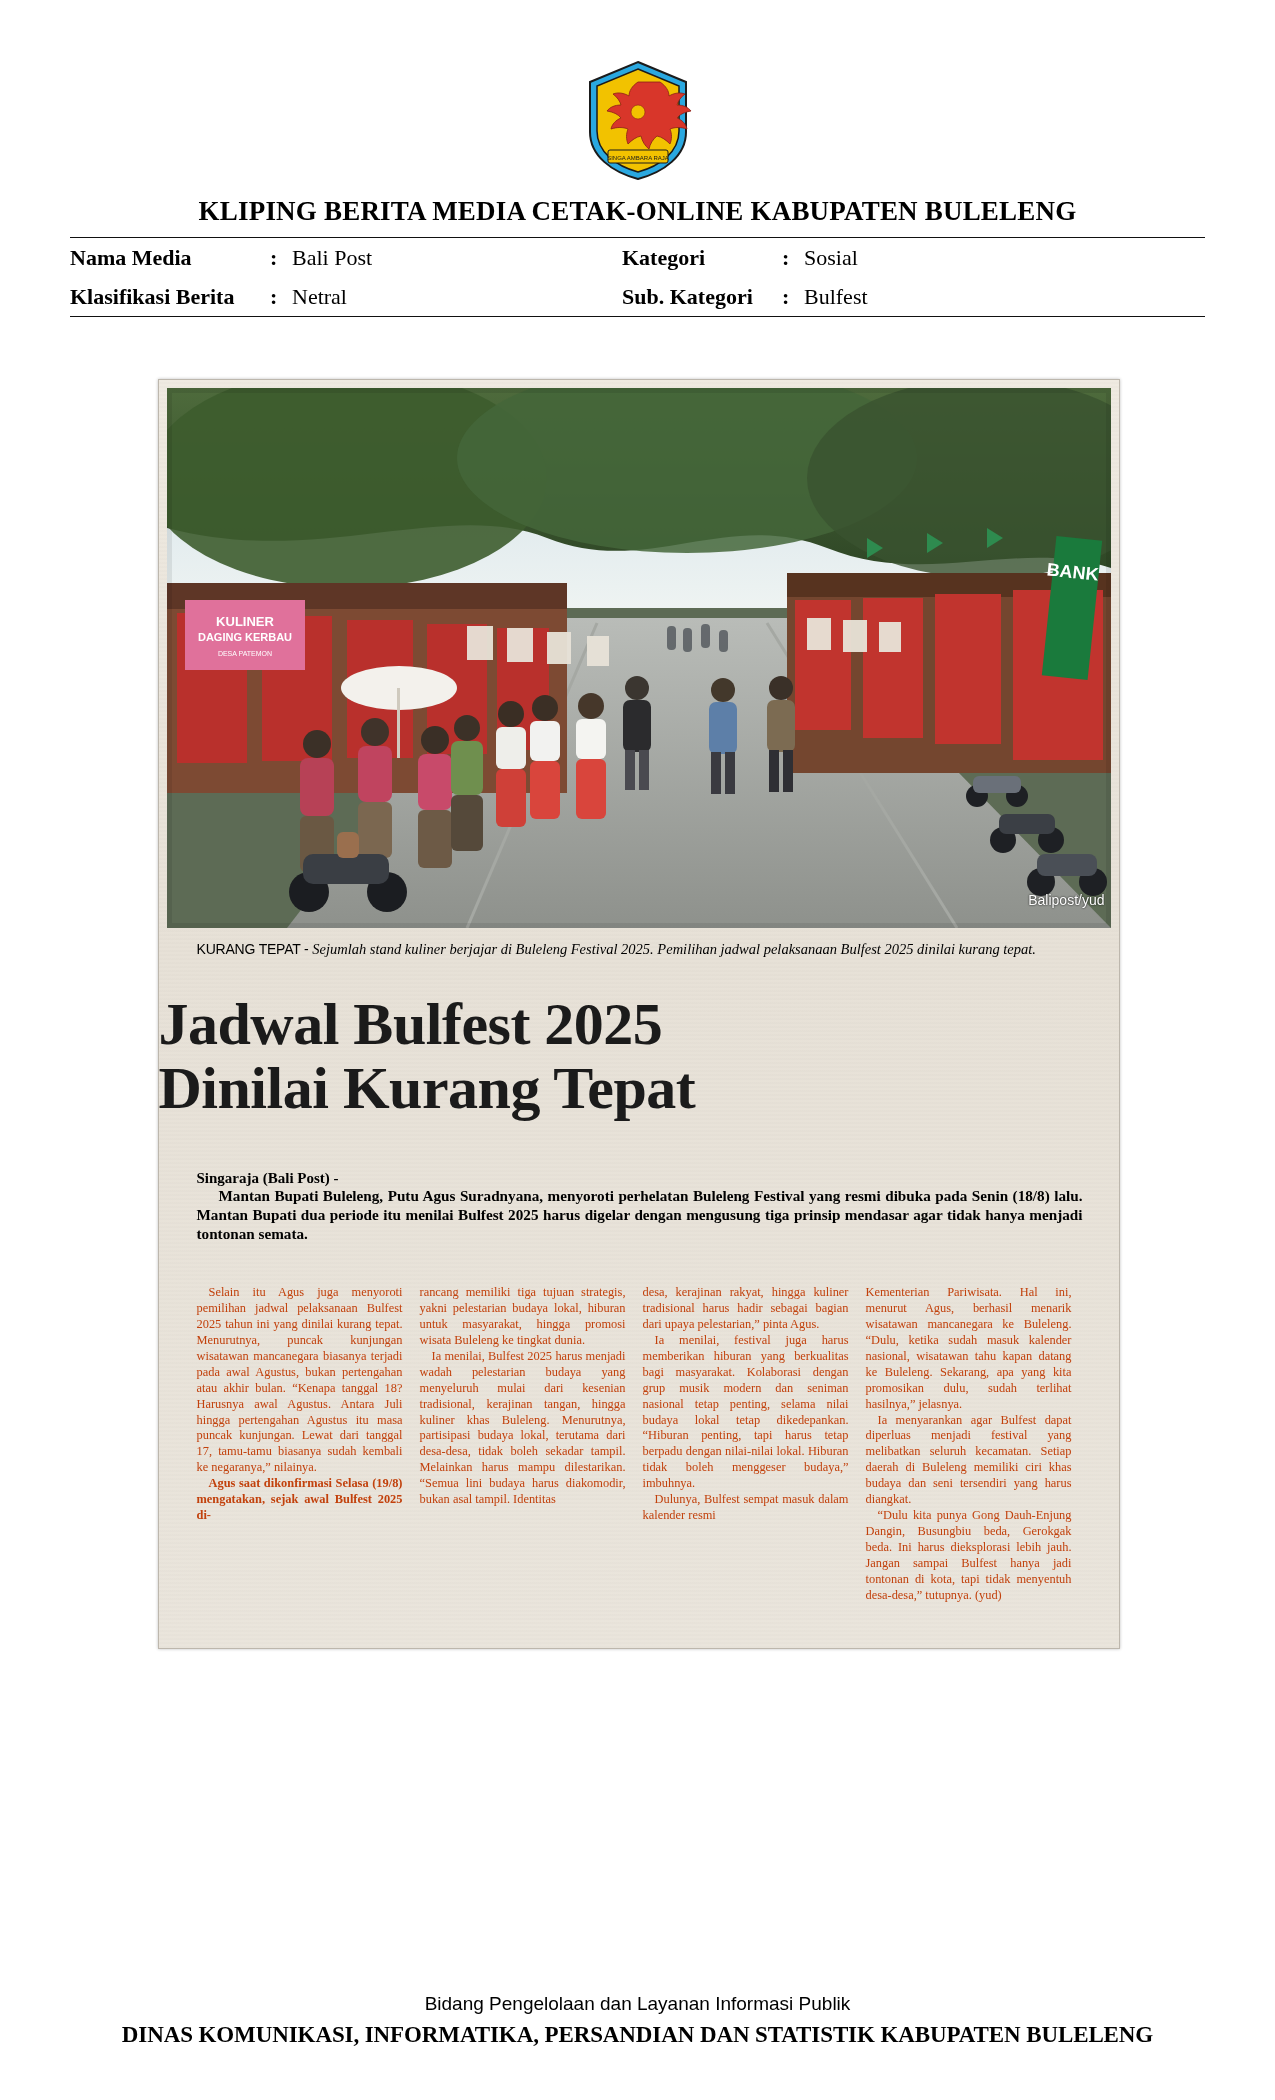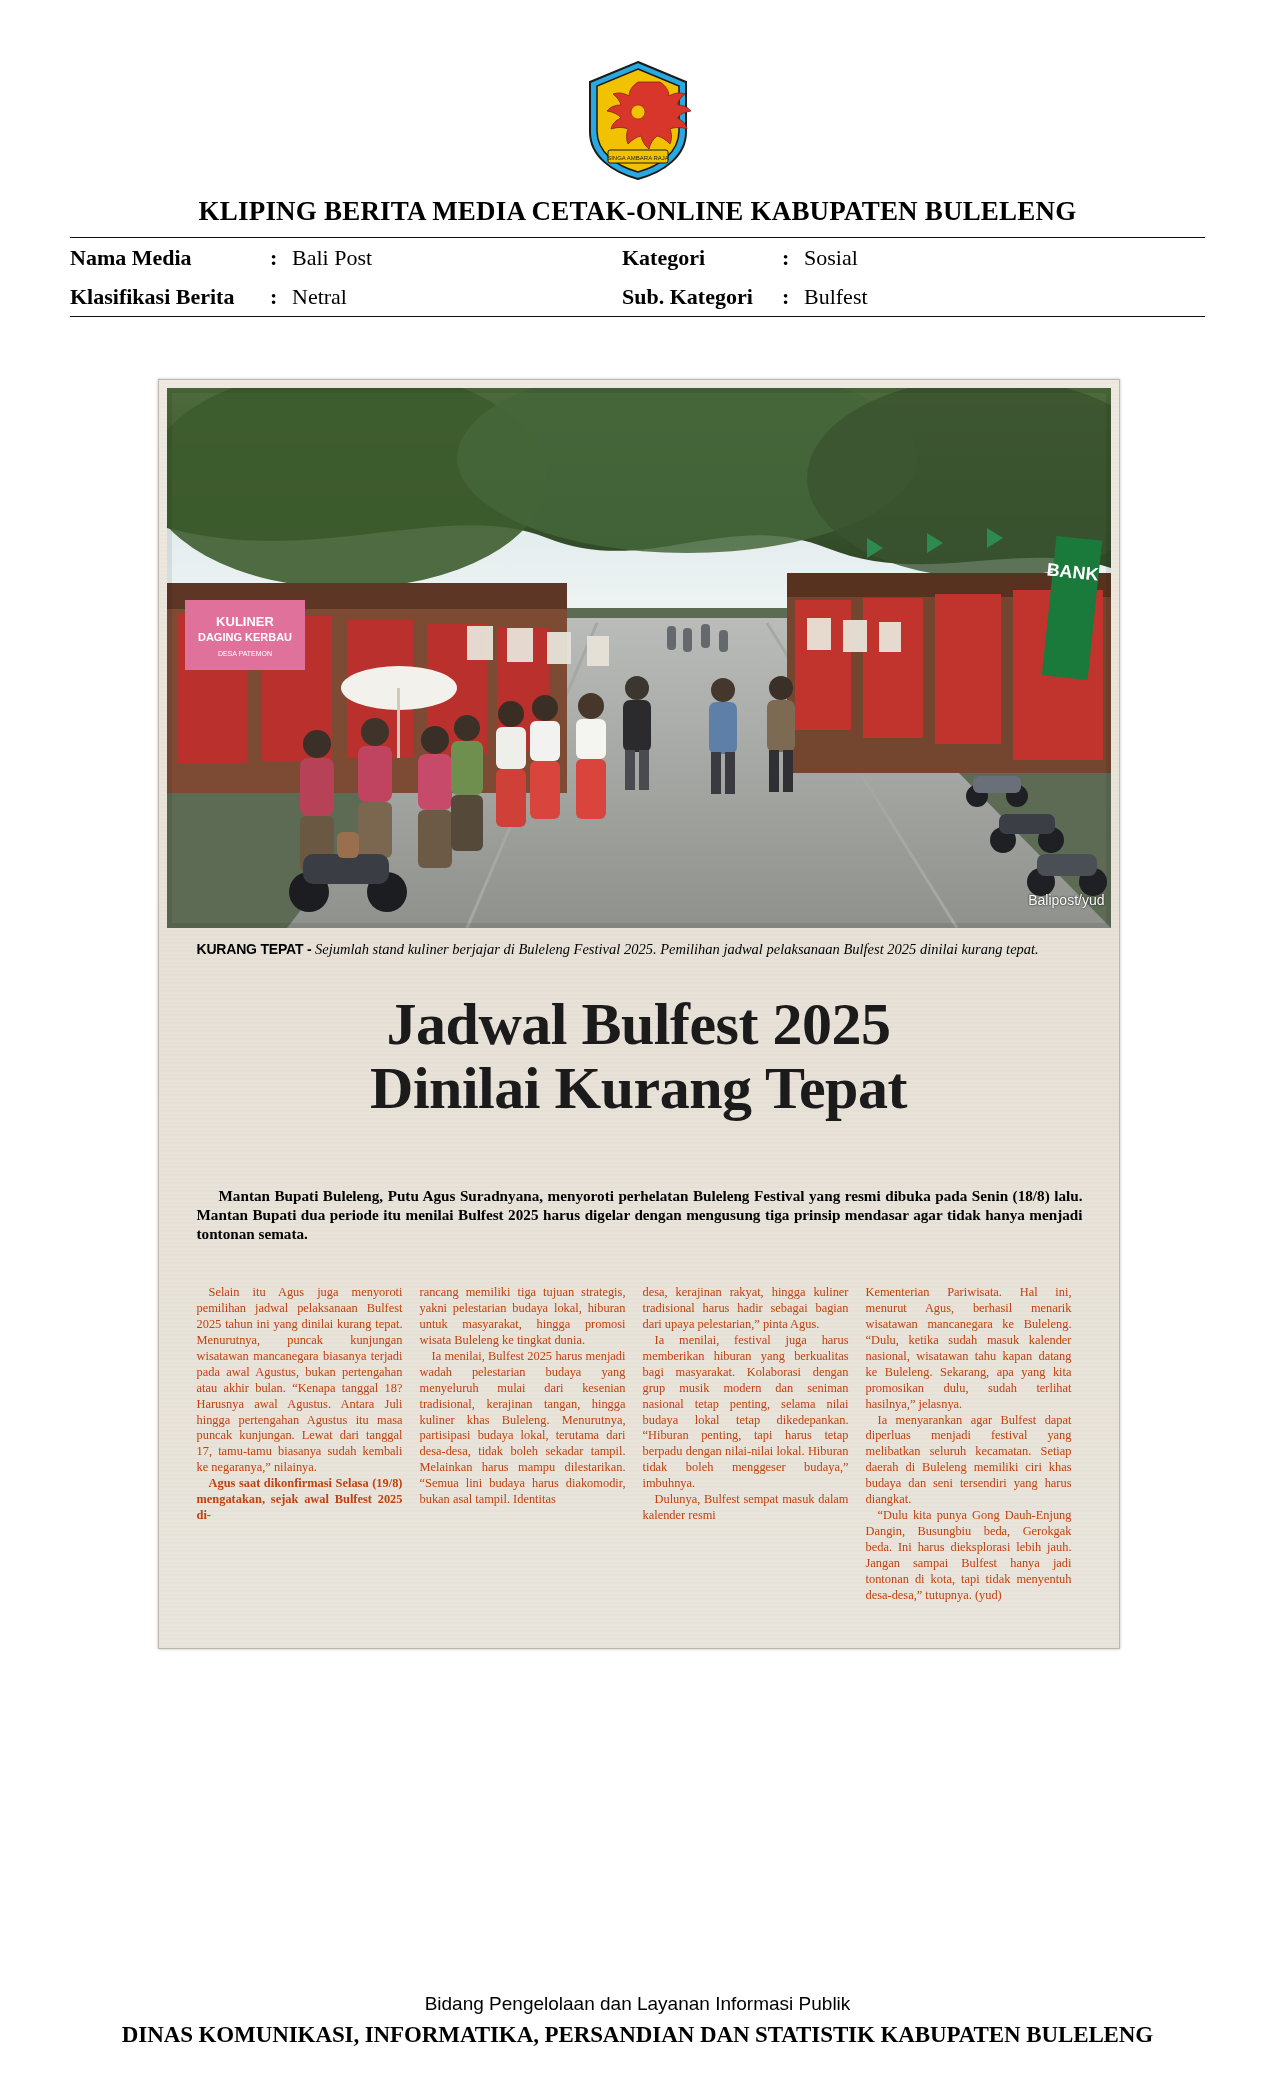--- a/index.html
+++ b/index.html
@@ -136,32 +136,31 @@
     left: 38px;
     top: 560px;
     width: 890px;
     font-size: 14.5px;
     line-height: 1.25;
     font-family: "Liberation Serif", serif;
     font-style: italic;
   }
   .caption b {
     font-style: normal;
-    font-weight: bold;
+    font-weight: normal;
     font-family: "Liberation Sans", sans-serif;
     font-size: 14px;
     letter-spacing: -.2px;
   }
 
   .headline {
     position: absolute;
     left: 0;
     right: 0;
     top: 612px;
-    text-align: center;
     font-family: "Liberation Serif", serif;
     font-weight: bold;
     font-size: 60px;
     line-height: 1.07;
     letter-spacing: -0.5px;
     color: #1b1b1b;
   }
 
   .dateline {
     position: absolute;
@@ -471,20 +470,21 @@
 
       <div class="caption">
         <b>KURANG TEPAT -</b><span> Sejumlah stand kuliner berjajar di Buleleng Festival 2025. Pemilihan jadwal pelaksanaan Bulfest 2025 dinilai kurang tepat.</span>
       </div>
 
       <div class="headline">
         <div>Jadwal Bulfest 2025</div>
         <div>Dinilai Kurang Tepat</div>
       </div>
 
+      <div class="dateline">Singaraja (Bali Post) -</div>
       <div class="lead">
         <span class="indent">Mantan Bupati Buleleng, Putu Agus Suradnyana, menyoroti perhelatan Buleleng Festival yang resmi dibuka pada Senin (18/8) lalu. Mantan Bupati dua periode itu menilai Bulfest 2025 harus digelar dengan mengusung tiga prinsip mendasar agar tidak hanya menjadi tontonan semata.</span>
       </div>
 
       <div class="cols">
         <div class="col">
           <p>Selain itu Agus juga menyoroti pemilihan jadwal pelaksanaan Bulfest 2025 tahun ini yang dinilai kurang tepat. Menurutnya, puncak kunjungan wisatawan mancanegara biasanya terjadi pada awal Agustus, bukan pertengahan atau akhir bulan. “Kenapa tanggal 18? Harusnya awal Agustus. Antara Juli hingga pertengahan Agustus itu masa puncak kunjungan. Lewat dari tanggal 17, tamu-tamu biasanya sudah kembali ke negaranya,” nilainya.</p>
           <p class="bold ital">Agus saat dikonfirmasi Selasa (19/8) mengatakan, sejak awal Bulfest 2025 di-</p>
         </div>
         <div class="col">

